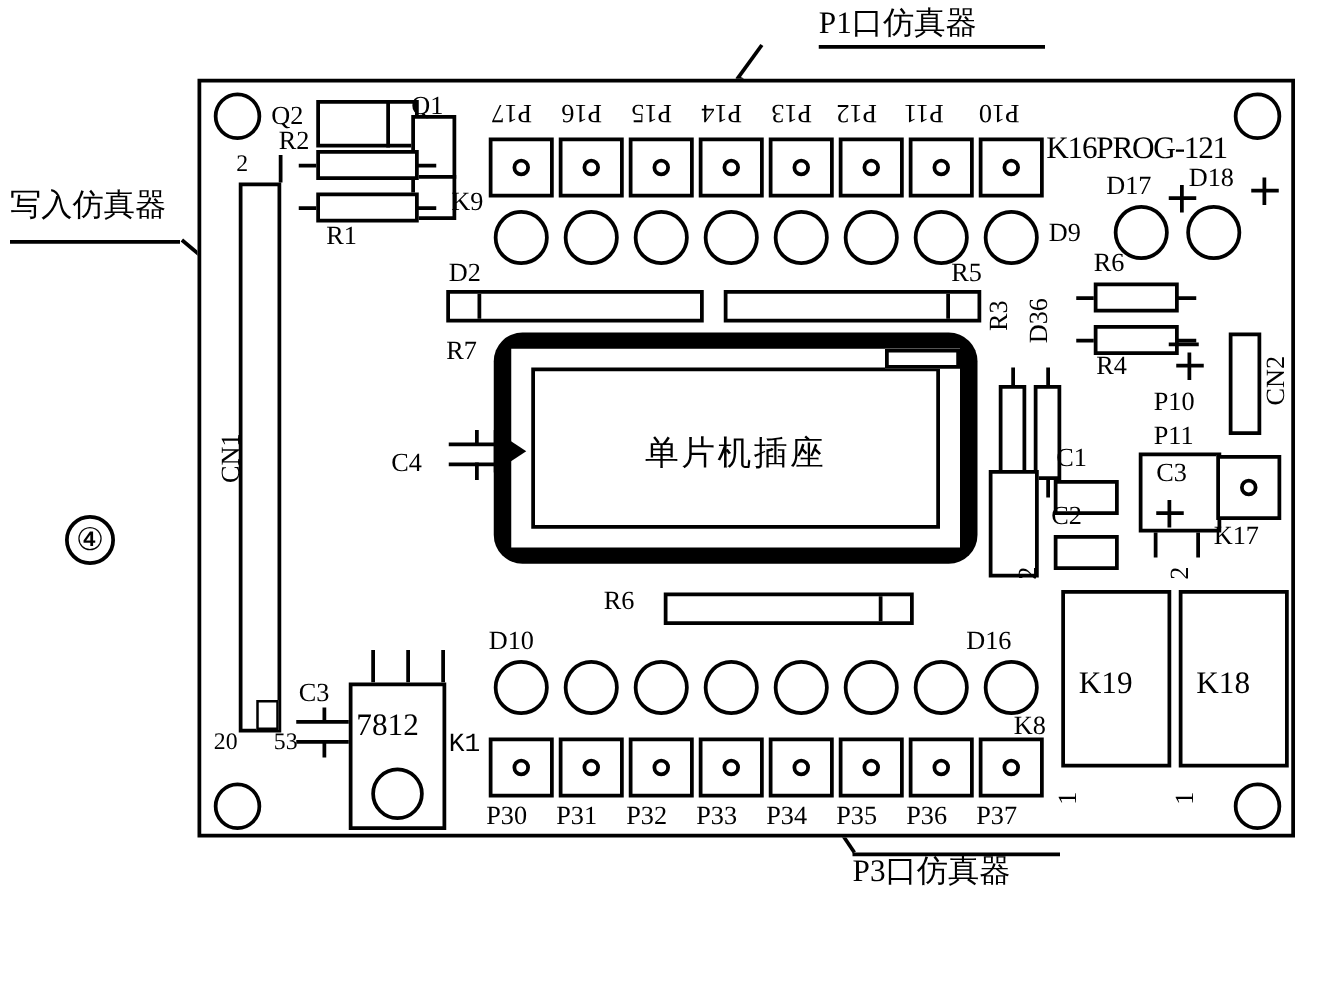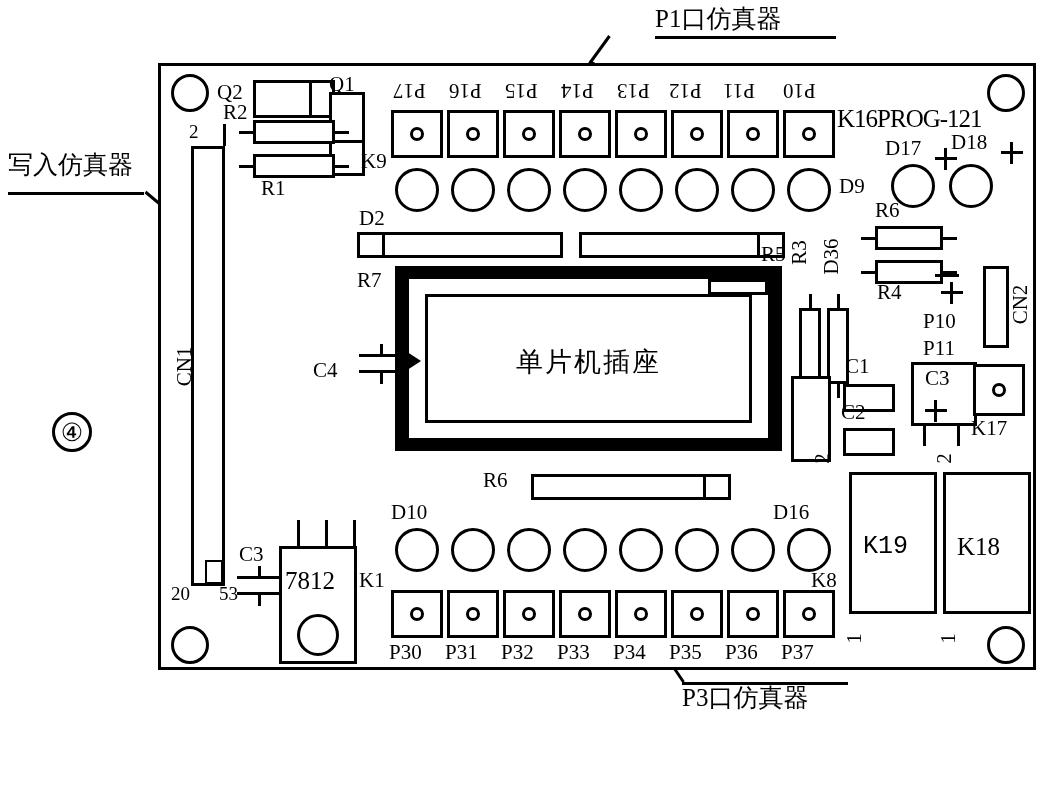--- a/index.html
+++ b/index.html
@@ -208,21 +208,21 @@
     <div class="txt lbl" style="left:790px;top:66px;">D18</div>
     <span class="plus" style="left:774px;top:82px;"></span>
     <span class="plus" style="left:840px;top:76px;"></span>
 
     <div class="resbar" style="left:196px;top:166px;width:206px;height:26px;">
       <span class="seg" style="left:22px;"></span>
     </div>
     <div class="resbar" style="left:418px;top:166px;width:206px;height:26px;">
       <span class="seg" style="right:22px;"></span>
     </div>
-    <div class="txt lbl" style="left:600px;top:142px;margin-top:36px;">R5</div>
+    <div class="txt lbl" style="left:600px;top:142px;">R5</div>
     <div class="txt lbl" style="left:196px;top:204px;">R7</div>
 
     <div class="txt lbl rot90" style="left:626px;top:176px;">R3</div>
     <div class="txt lbl rot90" style="left:652px;top:180px;">D36</div>
     <div class="axialv" style="left:638px;top:228px;width:22px;height:104px;">
       <span class="ld ldt"></span>
       <span class="body"></span>
       <span class="ld ldb"></span>
     </div>
     <div class="axialv" style="left:666px;top:228px;width:22px;height:104px;">
@@ -267,21 +267,21 @@
     <div class="txt lbl" style="left:810px;top:352px;">K17</div>
 
     <div class="txt lbl" style="left:152px;top:294px;">C4</div>
     <div class="capsym" style="left:198px;top:278px;width:46px;height:46px;">
       <span class="s1"></span>
       <span class="p1"></span>
       <span class="p2"></span>
       <span class="s2"></span>
     </div>
 
-    <div id="socket-outer" style="left:234px;top:200px;">
+    <div id="socket-outer" style="left:234px;top:200px;border-radius:23px;">
       <div id="socket-mid">
         <div id="socket-inner">
           <div id="socket-text">单片机插座</div>
         </div>
       </div>
       <div id="socket-tab"></div>
       <div id="socket-notch"></div>
     </div>
 
     <div class="resbar" style="left:370px;top:408px;width:200px;height:26px;">
@@ -293,21 +293,21 @@
     <div class="ring" style="left:290px;top:462px;width:44px;height:44px;"></div>
     <div class="ring" style="left:346px;top:462px;width:44px;height:44px;"></div>
     <div class="ring" style="left:402px;top:462px;width:44px;height:44px;"></div>
     <div class="ring" style="left:458px;top:462px;width:44px;height:44px;"></div>
     <div class="ring" style="left:514px;top:462px;width:44px;height:44px;"></div>
     <div class="ring" style="left:570px;top:462px;width:44px;height:44px;"></div>
     <div class="ring" style="left:626px;top:462px;width:44px;height:44px;"></div>
 
     <div class="txt lbl" style="left:230px;top:436px;">D10</div>
     <div class="txt lbl" style="left:612px;top:436px;">D16</div>
-    <div class="txt lbl" style="left:198px;top:504px;">K1</div>
+    <div class="txt lbl" style="left:198px;top:520px;font-family:Liberation Mono, monospace;">K1</div>
     <div class="txt lbl" style="left:650px;top:504px;">K8</div>
 
     <div class="pad" style="left:230px;top:524px;width:52px;height:48px;">
         <i></i>
       </div>
     <div class="pad" style="left:286px;top:524px;width:52px;height:48px;">
         <i></i>
       </div>
     <div class="pad" style="left:342px;top:524px;width:52px;height:48px;">
         <i></i>
@@ -346,21 +346,21 @@
     </div>
 
     <div class="leg" style="left:136px;top:454px;"></div>
     <div class="leg" style="left:164px;top:454px;"></div>
     <div class="leg" style="left:192px;top:454px;"></div>
     <div class="part" style="left:118px;top:480px;width:78px;height:118px;"></div>
     <div class="txt lbl-lg" style="left:124px;top:502px;">7812</div>
     <div class="ring" style="left:136px;top:548px;width:42px;height:42px;"></div>
 
     <div class="part" style="left:688px;top:406px;width:88px;height:142px;"></div>
-    <div class="txt lbl-lg" style="left:702px;top:468px;font-family:Liberation Mono, monospace;">K19</div>
+    <div class="txt lbl-lg" style="left:702px;top:468px;">K19</div>
     <div class="part" style="left:782px;top:406px;width:88px;height:142px;"></div>
     <div class="txt lbl-lg" style="left:796px;top:468px;">K18</div>
 
     <div class="txt lbl rot90" style="left:656px;top:382px;">2</div>
     <div class="txt lbl rot90" style="left:778px;top:382px;">2</div>
     <div class="txt lbl rot90" style="left:688px;top:562px;">1</div>
     <div class="txt lbl rot90" style="left:782px;top:562px;">1</div>
 
   </div>
 </div>

